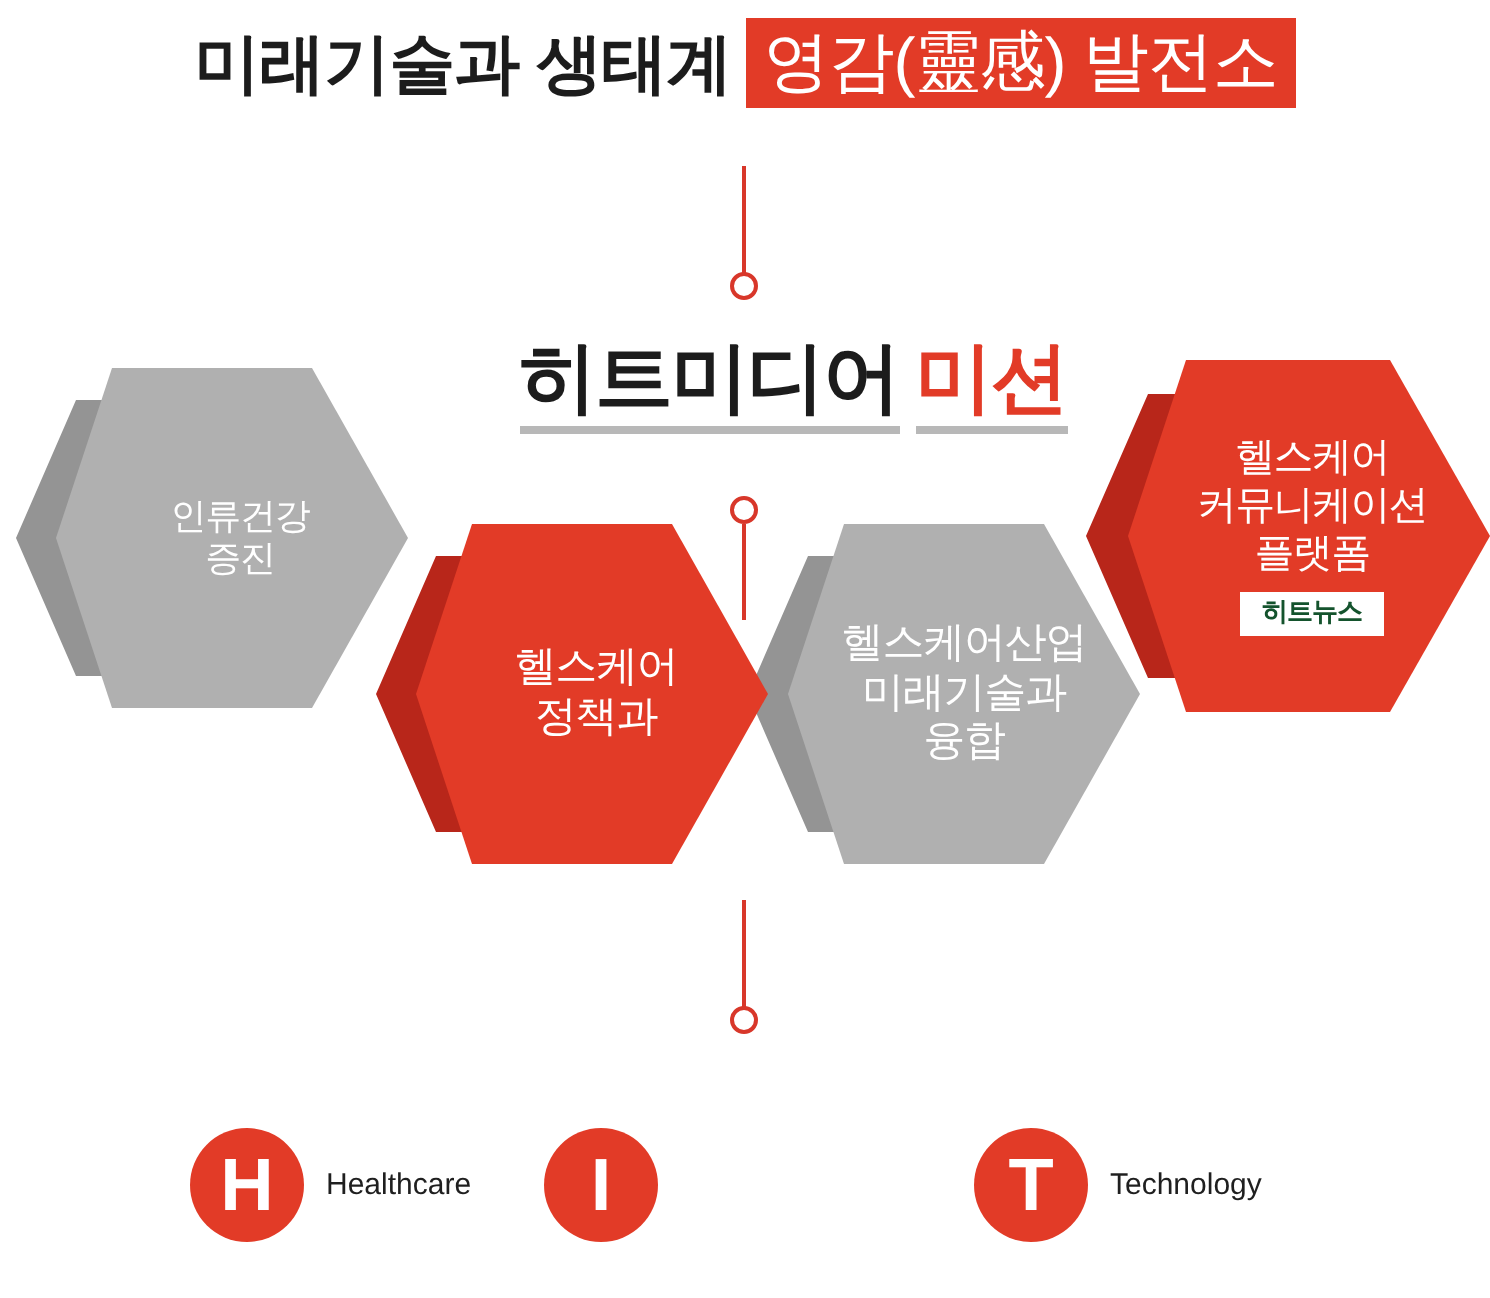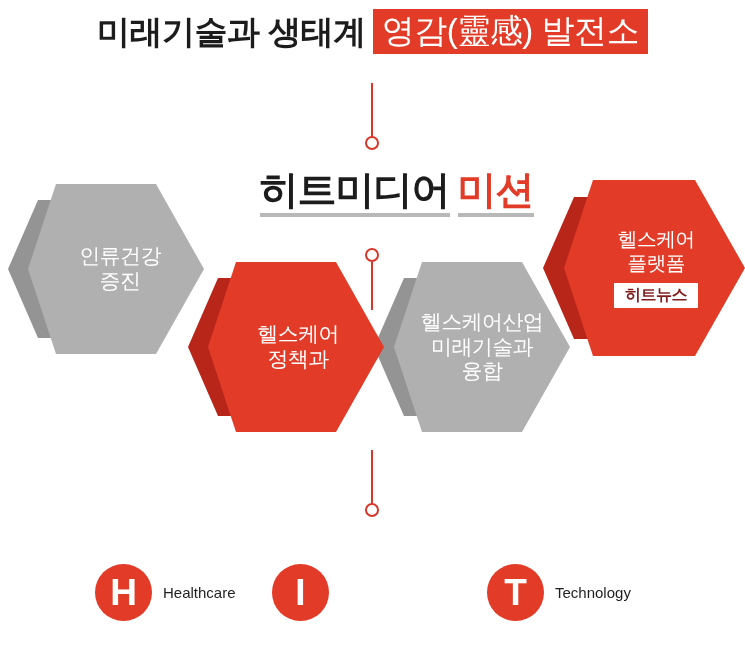--- a/index.html
+++ b/index.html
@@ -120,31 +120,31 @@
   .hex-label .ln {
     display: block;
     white-space: nowrap;
   }
 
   #hex-1 { left: 8px;   top: 184px; width: 196px; height: 170px; z-index: 2; }
   #hex-2 { left: 188px; top: 262px; width: 196px; height: 170px; z-index: 4; }
   #hex-3 { left: 374px; top: 262px; width: 196px; height: 170px; z-index: 3; }
   #hex-4 { left: 543px; top: 180px; width: 202px; height: 176px; z-index: 5; }
 
-  #hex-1 .hex-label { font-size: 21px; letter-spacing: -0.6px; padding-left: 14px; }
+  #hex-1 .hex-label { font-size: 18px; letter-spacing: -0.6px; padding-left: 14px; }
   #hex-2 .hex-label { font-size: 21px; letter-spacing: -0.6px; padding-left: 12px; }
   #hex-3 .hex-label { font-size: 21px; letter-spacing: -0.6px; padding-left: 10px; }
   #hex-4 .hex-label { font-size: 20px; letter-spacing: -0.8px; padding-left: 12px; }
 
   .hit-badge {
     display: inline-block;
     margin-top: 7px;
     background: #ffffff;
-    color: #7f1d1d;
-    font-size: 16px;
+    color: #14532d;
+    font-size: 13px;
     font-weight: bold;
     letter-spacing: -0.5px;
     padding: 2px 11px 3px 11px;
     line-height: 1.25;
     white-space: nowrap;
   }
 
   
   #legend {
     position: absolute;
@@ -234,20 +234,21 @@
   </div>
 </div>
 
 <div class="hex" id="hex-4">
   <svg width="202" height="176" viewBox="0 0 202 176" aria-hidden="true">
     <polygon points="0,88 31,17 60,17 29,88 60,159 31,159" fill="#b8261a"></polygon>
     <polygon points="50,0 152,0 202,88 152,176 50,176 21,88" fill="#e23b27"></polygon>
   </svg>
   <div class="hex-label">
     <span class="ln">헬스케어</span>
+    <span class="ln">커뮤니케이션</span>
     <span class="ln">플랫폼</span>
     <span class="hit-badge">히트뉴스</span>
   </div>
 </div>
 
 <div class="spine-line" style="left:371px; top:450px; height:57px;"></div>
 <div class="spine-dot" style="left:365px; top:503px;"></div>
 
 <div id="legend">
 

